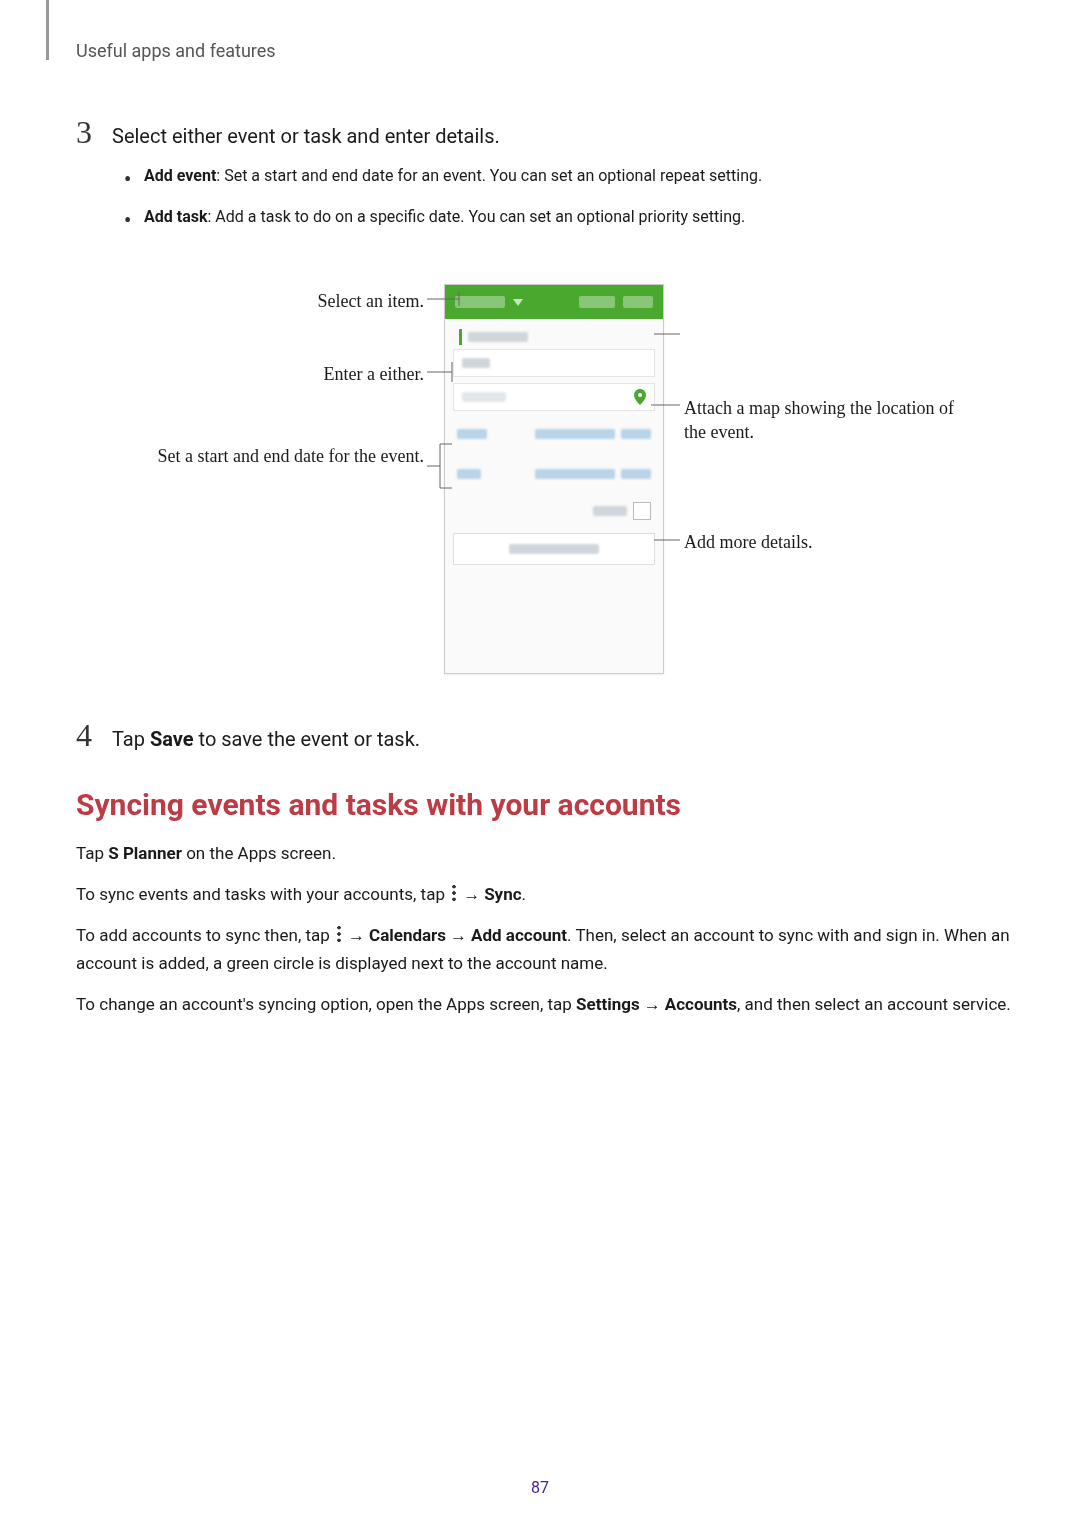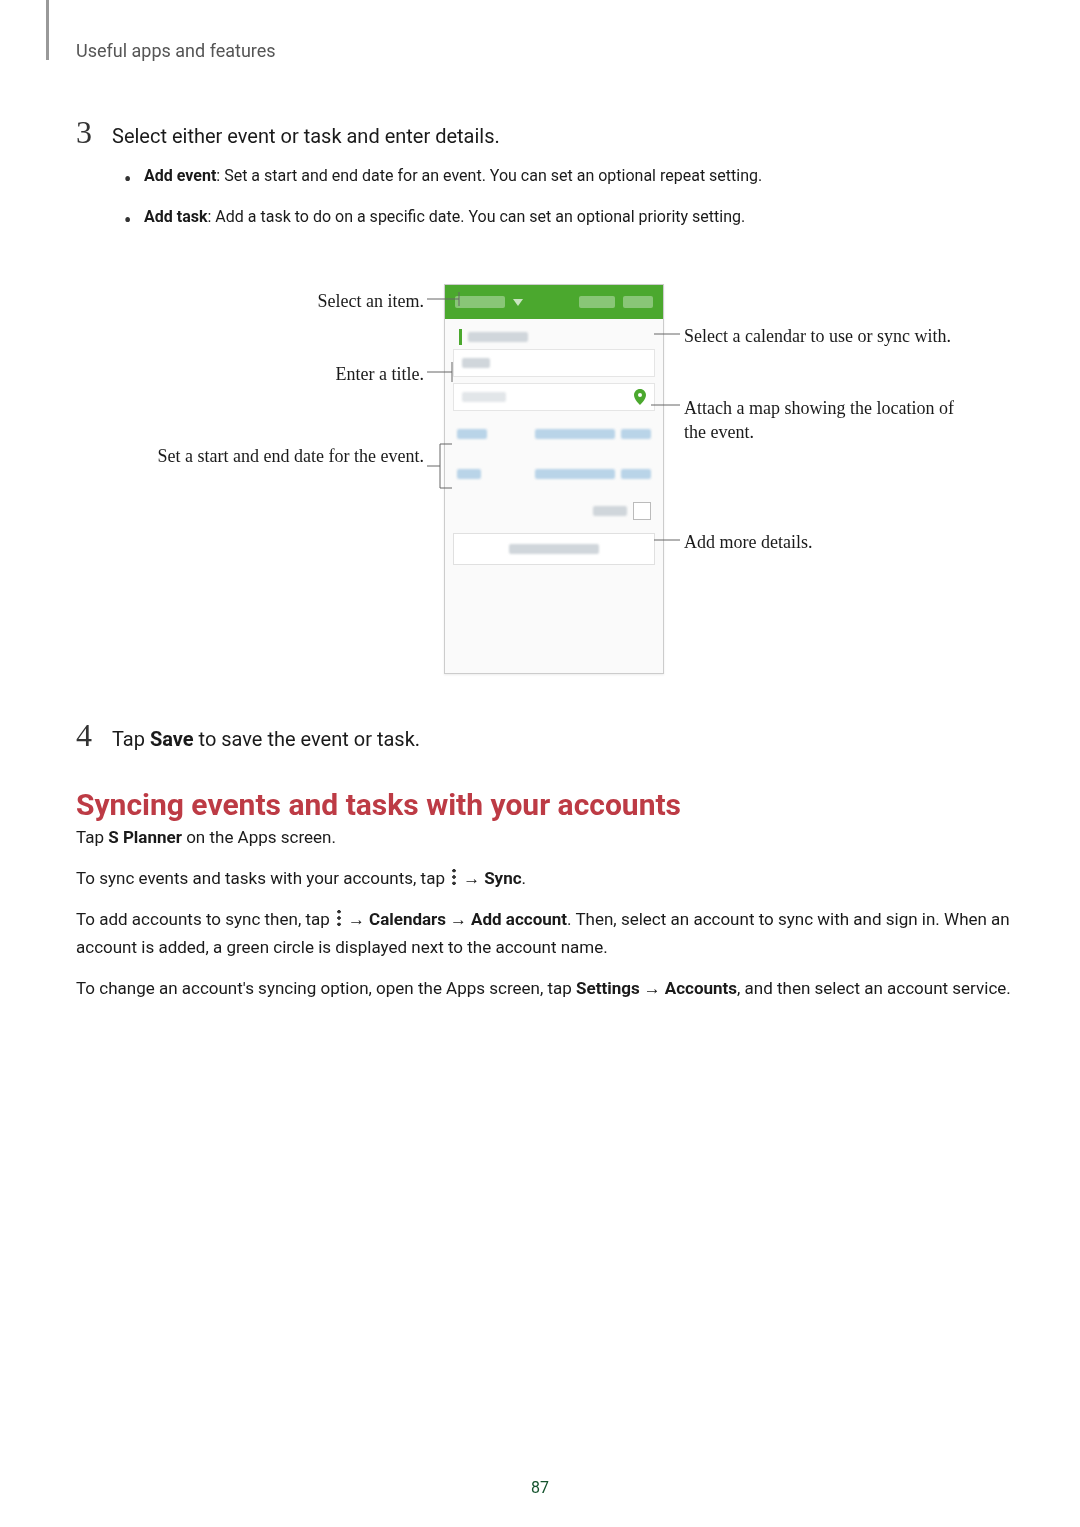--- a/index.html
+++ b/index.html
@@ -147,21 +147,21 @@
   .svg-lines {
     position: absolute;
     left: 0; top: 0;
     width: 860px; height: 400px;
     pointer-events: none;
   }
   .h2 {
     font-size: 30px;
     font-weight: 700;
     color: #bd3b45;
-    margin: 32px 0 2px 0;
+    margin: 32px 0 18px 0;
   }
   .para {
     font-size: 17px;
     line-height: 1.6;
     margin-bottom: 14px;
   }
   .para b { font-weight: 700; }
   .more-icon-inline {
     display: inline-block;
     vertical-align: -2px;
@@ -172,21 +172,21 @@
       radial-gradient(circle at 50% 50%, #333 1.5px, transparent 2px),
       radial-gradient(circle at 50% 85%, #333 1.5px, transparent 2px);
   }
   .arrow { display: inline-block; margin: 0 4px; }
   .page-num {
     position: absolute;
     bottom: 30px;
     left: 0; right: 0;
     text-align: center;
     font-size: 16px;
-    color: #14532d;
+    color: #4c1d95;
   }
 </style>
 </head>
 <body>
 
 <div class="header-line"></div>
 <div class="page">
   <div class="header-text">Useful apps and features</div>
 
   <div class="step">
@@ -202,24 +202,23 @@
           <div class="bullet-dot">•</div>
           <div class="bullet-text"><b>Add task</b><span>: Add a task to do on a specific date. You can set an optional priority setting.</span></div>
         </div>
       </div>
     </div>
   </div>
 
   <div class="diagram">
 
     <div class="callout left" style="left:0; top:5px; width:300px;">Select an item.</div>
-    <div class="callout left" style="left:0; top:78px; width:300px;">Enter a title.</div>
+    <div class="callout left" style="left:0; top:78px; width:300px;">Enter a either.</div>
     <div class="callout left" style="left:0; top:160px; width:300px;">Set a start and end date for the event.</div>
 
-    <div class="callout" style="left:560px; top:40px; width:280px;">Select a calendar to use or sync with.</div>
     <div class="callout" style="left:560px; top:112px; width:280px;">Attach a map showing the location of the event.</div>
     <div class="callout" style="left:560px; top:246px; width:280px;">Add more details.</div>
 
     <div class="phone">
       <div class="phone-header">
         <div class="ph-blur" style="width:50px;height:12px;"></div>
         <svg width="10" height="10" viewBox="0 0 10 10">
             <path d="M0 2 L10 2 L5 9 Z" fill="rgba(255,255,255,0.7)"></path>
           </svg>
         <div style="flex:1"></div>

